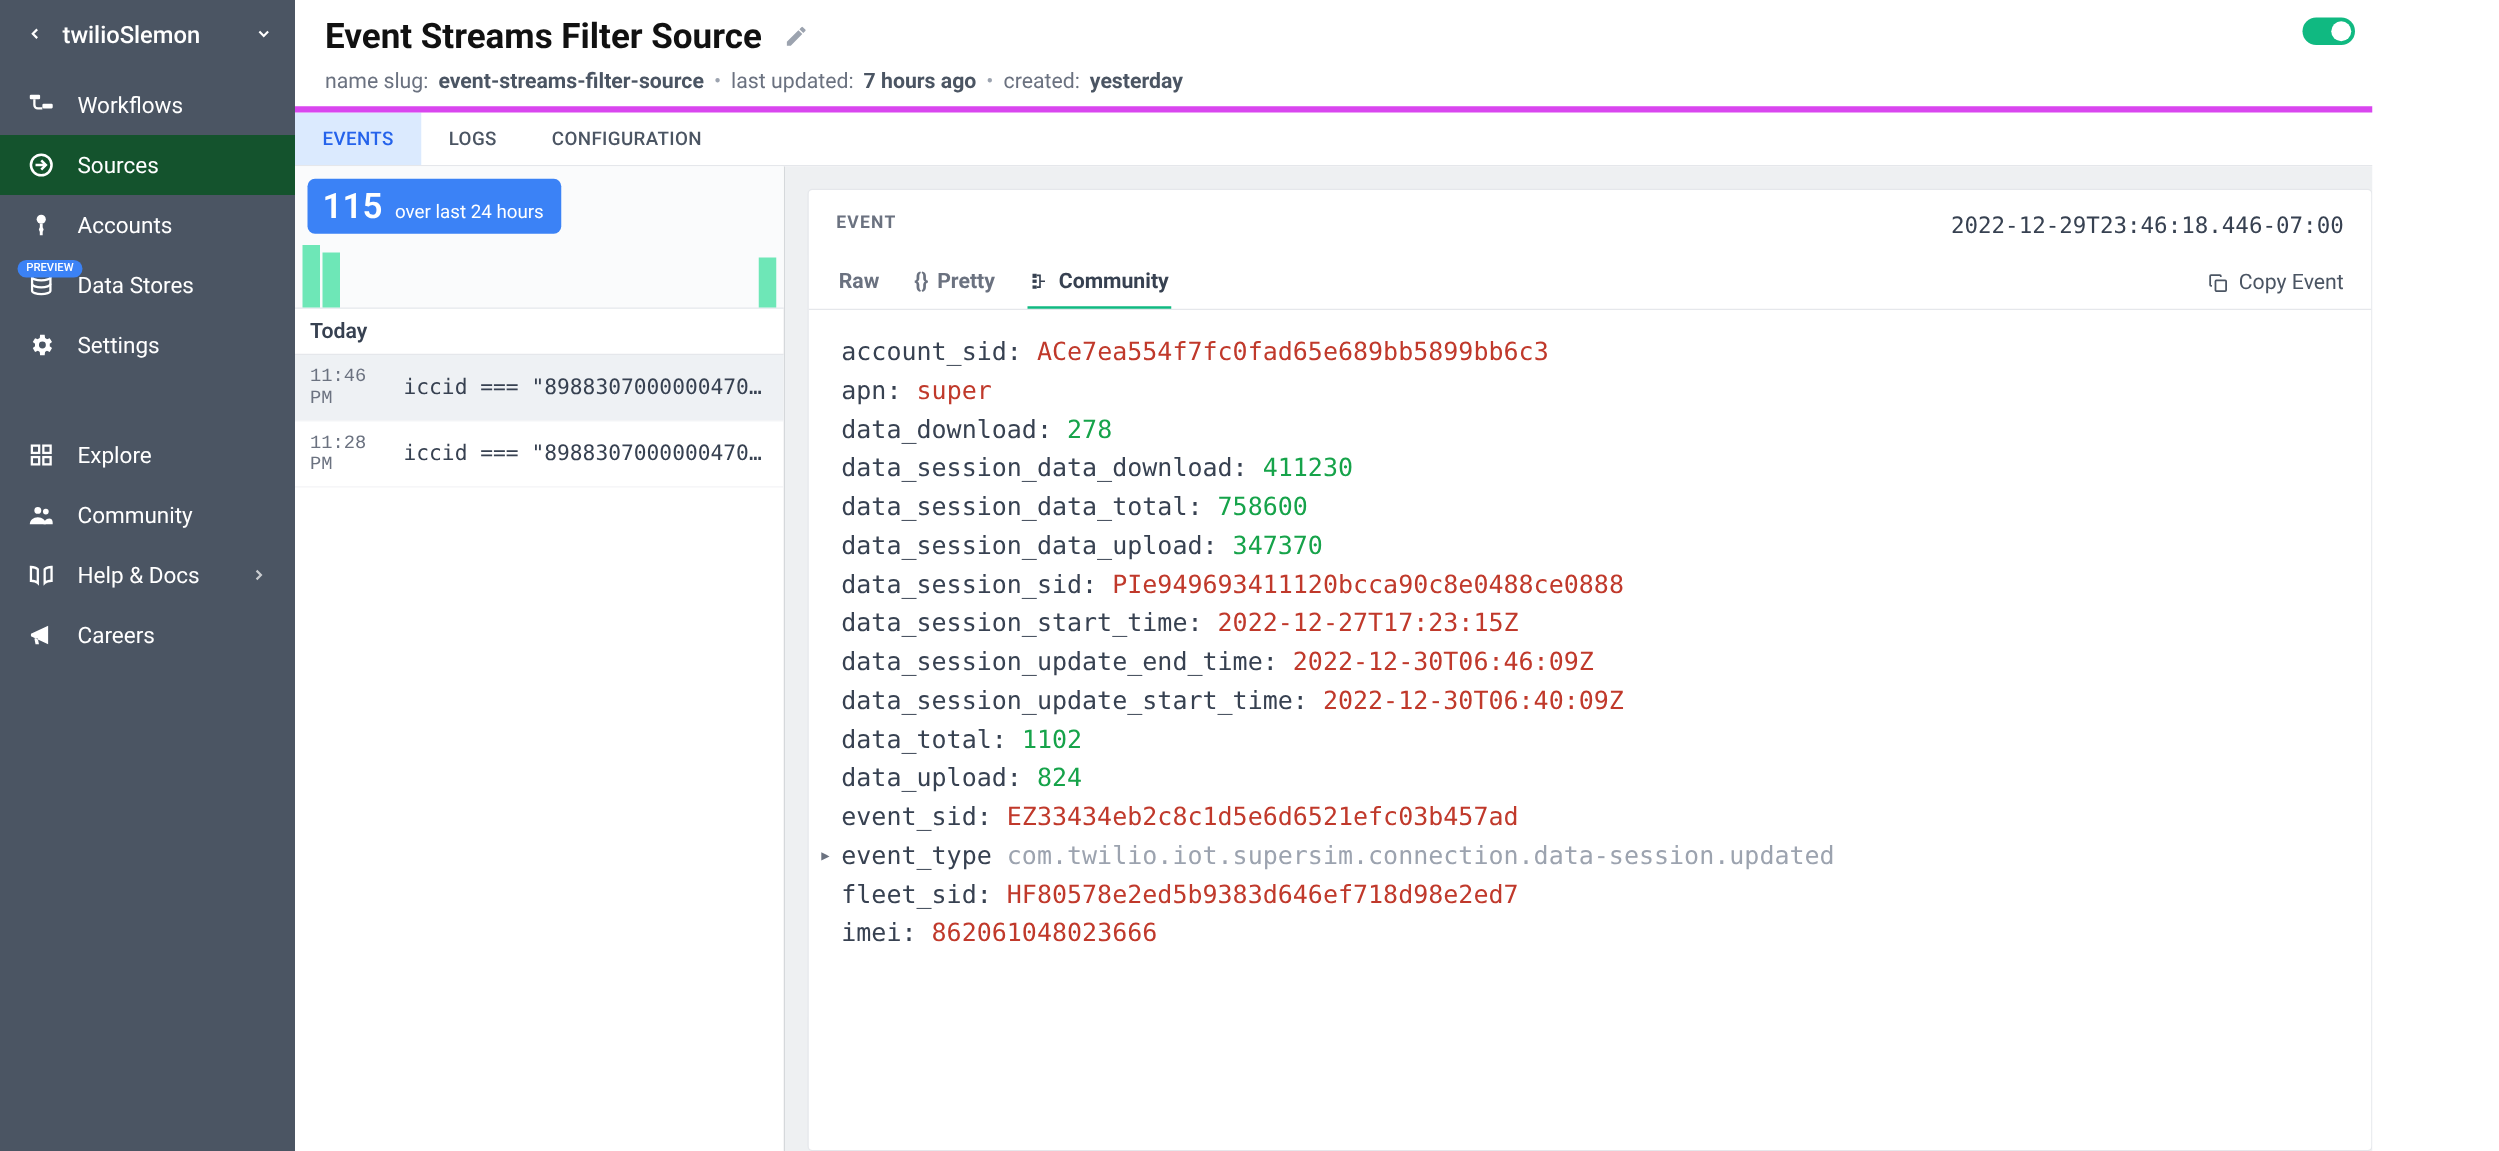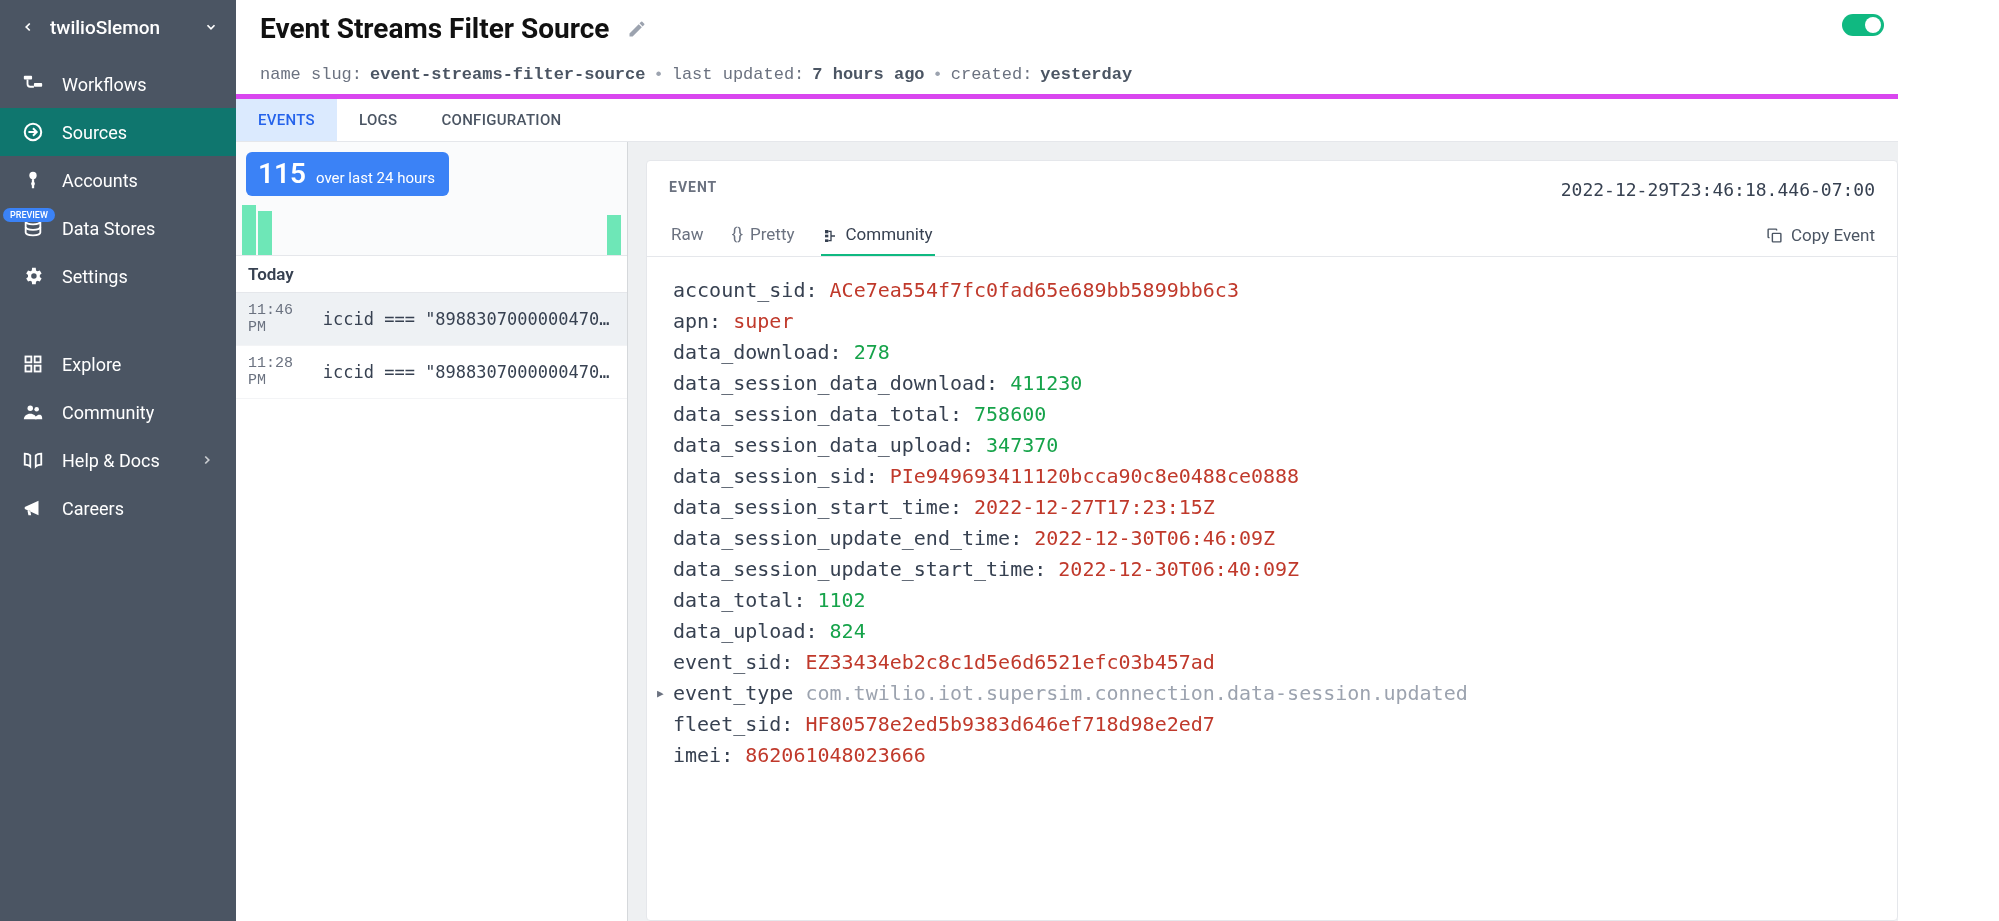--- a/index.html
+++ b/index.html
@@ -7,33 +7,33 @@
     .app { display: flex; height: 921px; width: 1898px; }
 
     
     .sidebar { width: 236px; background: #4b5563; color: #fff; display: flex; flex-direction: column; flex-shrink: 0; }
     .sidebar-header { display: flex; align-items: center; gap: 12px; padding: 16px 18px; height: 54px; }
     .sidebar-header .back { width: 20px; height: 20px; display: flex; align-items: center; justify-content: center; }
     .sidebar-header .title { font-size: 19px; font-weight: 500; flex: 1; }
     .sidebar-header .chev { width: 14px; height: 14px; }
     .sidebar-nav { padding-top: 6px; }
     .nav-item { display: flex; align-items: center; gap: 18px; padding: 13px 22px; font-size: 18px; cursor: pointer; position: relative; }
-    .nav-item.active { background: #0f766e; }
+    .nav-item.active { background: #14532d; }
     .nav-item .icon { width: 22px; height: 22px; display: flex; align-items: center; justify-content: center; flex-shrink: 0; }
-    .nav-item .badge { position: absolute; top: 4px; left: 3px; background: #3b82f6; color: #fff; font-size: 9px; padding: 2px 7px; border-radius: 9px; font-weight: 500; }
+    .nav-item .badge { position: absolute; top: 4px; left: 14px; background: #3b82f6; color: #fff; font-size: 9px; padding: 2px 7px; border-radius: 9px; font-weight: 500; }
     .nav-item .chev-right { margin-left: auto; opacity: 0.7; }
     .nav-divider { height: 40px; }
 
     
     .main { flex: 1; display: flex; flex-direction: column; overflow: hidden; }
     .header { padding: 12px 24px 10px 24px; border-bottom: 5px solid #d946ef; position: relative; }
     .header-title-row { display: flex; align-items: center; gap: 18px; }
     .header-title { font-size: 28px; font-weight: 700; color: #111; }
     .header-edit { color: #9ca3af; }
-    .header-meta { display: flex; align-items: center; gap: 8px; font-size: 17px; color: #6b7280; margin-top: 20px; font-family: Liberation Mono, monospace; }
+    .header-meta { display: flex; align-items: center; gap: 8px; font-size: 17px; color: #6b7280; margin-top: 10px; }
     .header-meta .dot { color: #9ca3af; }
     .header-meta strong { color: #4b5563; }
     .toggle { position: absolute; top: 14px; right: 14px; width: 42px; height: 22px; background: #10b981; border-radius: 11px; }
     .toggle::after { content: ''; position: absolute; right: 3px; top: 3px; width: 16px; height: 16px; background: #fff; border-radius: 50%; }
 
     .tabs { display: flex; border-bottom: 1px solid #e5e7eb; }
     .tab { padding: 12px 22px; font-size: 15px; font-weight: 500; color: #4b5563; cursor: pointer; letter-spacing: 0.3px; }
     .tab.active { background: #dbeafe; color: #2563eb; }
 
     .content { flex: 1; display: flex; overflow: hidden; background: #eef0f2; }
@@ -52,21 +52,21 @@
     .event-row .time { color: #6b7280; width: 66px; font-size: 15px; font-family: Liberation Mono, monospace; }
     .event-row .expr { font-family: ui-monospace, Menlo, Consolas, monospace; color: #374151; font-size: 17px; white-space: nowrap; overflow: hidden; text-overflow: ellipsis; }
 
     
     .detail { flex: 1; padding: 18px 0 0 18px; overflow: hidden; }
     .card { background: #fff; border: 1px solid #e5e7eb; border-radius: 4px; display: flex; flex-direction: column; height: 100%; }
     .card-header { display: flex; padding: 18px 22px 14px 22px; }
     .card-header .lbl { font-size: 14px; font-weight: 700; color: #6b7280; letter-spacing: 1px; }
     .card-header .ts { margin-left: auto; font-family: ui-monospace, Menlo, Consolas, monospace; font-size: 18px; color: #374151; }
     .view-tabs { display: flex; align-items: center; border-bottom: 1px solid #e5e7eb; padding: 0 22px; gap: 24px; }
-    .vtab { display: flex; align-items: flex-end; gap: 7px; padding: 10px 2px; font-size: 17px; color: #6b7280; cursor: pointer; border-bottom: 2px solid transparent; }
+    .vtab { display: flex; align-items: center; gap: 7px; padding: 10px 2px; font-size: 17px; color: #6b7280; cursor: pointer; border-bottom: 2px solid transparent; font-weight: bold; }
     .vtab.active { color: #374151; border-bottom-color: #10b981; }
     .copy-event { margin-left: auto; display: flex; align-items: center; gap: 8px; font-size: 17px; color: #4b5563; cursor: pointer; }
     .json-body { padding: 18px 26px; font-family: ui-monospace, Menlo, Consolas, monospace; font-size: 20px; line-height: 1.55; overflow: auto; flex: 1; }
     .json-line { white-space: nowrap; position: relative; }
     .json-line.expandable { cursor: pointer; }
     .json-line.expandable::before { content: '▶'; position: absolute; left: -16px; font-size: 11px; top: 7px; color: #6b7280; }
     .jk { color: #374151; }
     .jv-str { color: #c0392b; }
     .jv-num { color: #16a34a; }
     .jv-muted { color: #9ca3af; }

